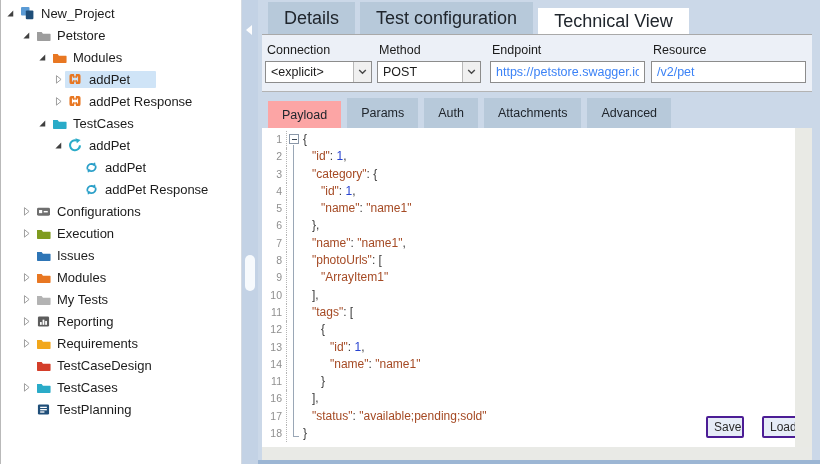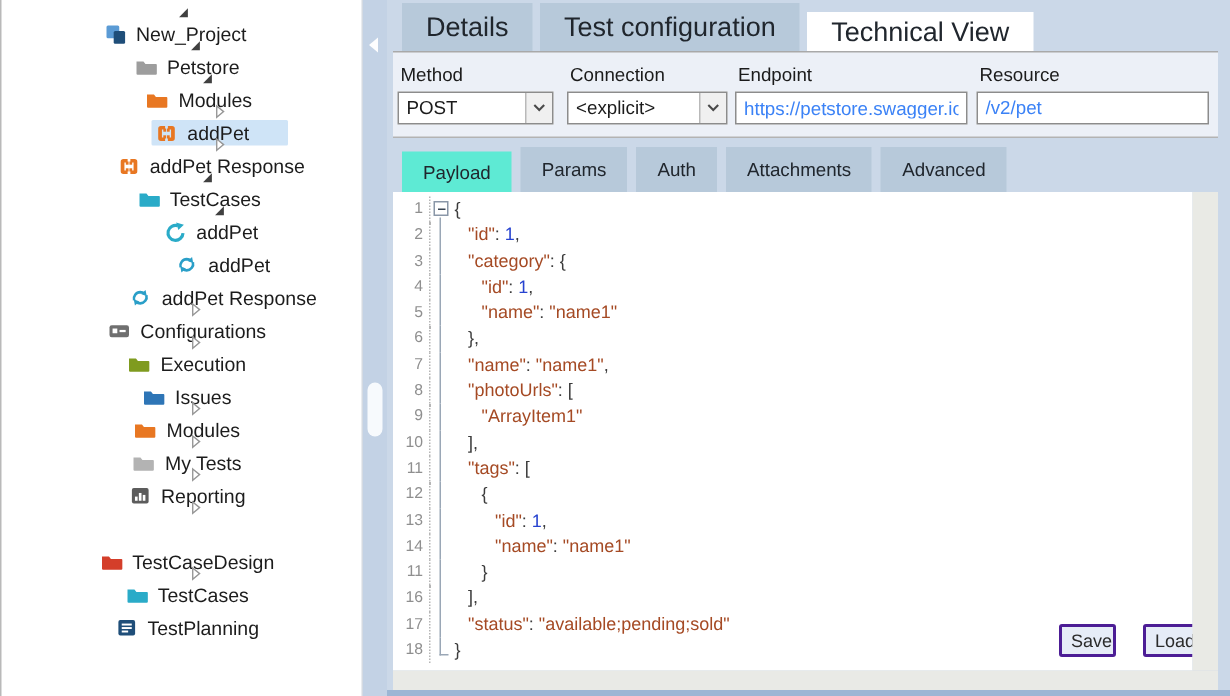--- a/index.html
+++ b/index.html
@@ -1,21 +1,21 @@
 <!DOCTYPE html>
 <html><head>
 <meta charset="utf-8">
 <style>
   html,body{margin:0;padding:0;}
   body{width:820px;height:464px;position:relative;overflow:hidden;background:#fff;
        font-family:"Liberation Sans","DejaVu Sans",sans-serif;-webkit-font-smoothing:antialiased;}
   
   #sidebar{position:absolute;left:0;top:0;width:242px;height:464px;background:#fff;
            border-left:1px solid #b9b9b9;border-right:1px solid #d4dae2;box-sizing:border-box;padding-top:2px;}
-  .trow{display:flex;align-items:center;height:22px;box-sizing:border-box;flex-direction:column;}
+  .trow{display:flex;align-items:center;height:22px;box-sizing:border-box;}
   .arr{flex:none;width:13px;height:12px;display:flex;align-items:center;justify-content:center;cursor:pointer;}
   .tin{display:flex;align-items:center;padding:1px 14px 1px 2px;border-radius:1px;}
   .trow.sel .tin{background:#cfe4f7;padding-right:26px;}
   .tic{flex:none;width:16px;height:14px;margin-right:6px;display:flex;align-items:center;justify-content:center;}
   .tlb{font-size:13px;color:#1c1c1c;white-space:nowrap;}
   
   #divider{position:absolute;left:242px;top:0;width:16px;height:464px;background:#c3d2e5;}
   #collapse-arrow{position:absolute;left:4px;top:25px;width:0;height:0;
       border-top:5px solid transparent;border-bottom:5px solid transparent;border-right:6px solid #fdfdfe;}
   #side-thumb{position:absolute;left:3px;top:255px;width:10px;height:36px;background:#f7fafd;border-radius:5px;}
@@ -29,21 +29,21 @@
       display:flex;padding-left:3px;z-index:2;}
   .ffield{display:flex;flex-direction:column;}
   .flabel{font-size:12.5px;color:#1b1b1b;margin:8px 0 4px 2px;}
   .combo{height:22px;box-sizing:border-box;border:1px solid #8c8c8c;background:#fff;display:flex;align-items:stretch;cursor:pointer;}
   .combo .cval{flex:1;font-size:12.5px;color:#1b1b1b;display:flex;align-items:center;padding:0 5px;white-space:nowrap;overflow:hidden;}
   .combo .cbtn{flex:none;width:17px;background:#f0f0f0;border-left:1px solid #b9b9b9;display:flex;align-items:center;justify-content:center;}
   .tinput{height:22px;box-sizing:border-box;border:1px solid #8c8c8c;background:#fff;font-size:12.5px;color:#3b82f6;
       padding:0 5px;font-family:"Liberation Sans",sans-serif;outline:none;}
   #sub-tabs{position:absolute;left:10px;top:98px;height:30px;display:flex;gap:6px;align-items:stretch;z-index:3;}
   .stab{background:#b7c9da;color:#20262d;font-size:12.5px;padding:0 14px;display:flex;align-items:center;cursor:pointer;}
-  .stab.active{background:#5eead4;margin-top:3px;}
+  .stab.active{background:#fca5a5;margin-top:3px;}
   
   #editor{position:absolute;left:4px;top:128px;width:533px;height:319px;background:#fff;overflow:hidden;}
   #code{padding-top:3px;}
   .crow{display:flex;height:17.3px;}
   .lnum{flex:none;width:20px;text-align:right;padding-right:4px;border-right:1px dotted #b5b5b5;
         color:#8f8f8f;font-size:10.5px;line-height:17.3px;}
   .fold{flex:none;width:13px;position:relative;}
   .fold.v::before{content:"";position:absolute;left:6px;top:0;bottom:0;border-left:1px solid #9aa7b6;}
   .fold.end::before{content:"";position:absolute;left:6px;top:0;height:11px;width:5px;
         border-left:1px solid #9aa7b6;border-bottom:1px solid #9aa7b6;}
@@ -307,20 +307,28 @@
         </span>
         <span class="tlb">Reporting</span>
       </span>
     </div>
     <div class="trow" style="padding-left: 19px;">
       <span class="arr">
         <svg viewBox="0 0 12 12" width="11" height="11">
           <polygon points="3.8,1.8 8.8,5.9 3.8,10" fill="#ffffff" stroke="#969696" stroke-width="1"></polygon>
         </svg>
       </span>
+      <span class="tin">
+        <span class="tic">
+          <svg viewBox="0 0 16 14" width="15" height="13">
+            <path d="M1,3.2 h5 l1.4,1.9 h7.6 a0.6,0.6 0 0 1 0.6,0.6 V12 a0.8,0.8 0 0 1 -0.8,0.8 H1.8 A0.8,0.8 0 0 1 1,12 Z" fill="#f2a71b"></path>
+          </svg>
+        </span>
+        <span class="tlb">Requirements</span>
+      </span>
     </div>
     <div class="trow" style="padding-left: 19px;">
       <span class="arr"></span>
       <span class="tin">
         <span class="tic">
           <svg viewBox="0 0 16 14" width="15" height="13">
             <path d="M1,3.2 h5 l1.4,1.9 h7.6 a0.6,0.6 0 0 1 0.6,0.6 V12 a0.8,0.8 0 0 1 -0.8,0.8 H1.8 A0.8,0.8 0 0 1 1,12 Z" fill="#d43e2a"></path>
           </svg>
         </span>
         <span class="tlb">TestCaseDesign</span>
@@ -362,35 +370,35 @@
   <div id="side-thumb"></div>
 </div>
 
 <div id="main">
   <div id="main-tabs">
       <div class="mtab">Details</div>
       <div class="mtab">Test configuration</div>
       <div class="mtab active">Technical View</div>
     </div>
   <div id="form-panel">
-      <div class="ffield" style="width: 104px; margin-right: 9px;">
-        <div class="flabel">Method</div>
+      <div class="ffield" style="width: 107px; margin-right: 5px;">
+        <div class="flabel">Connection</div>
         <div class="combo">
-          <span class="cval">POST</span>
+          <span class="cval">&lt;explicit&gt;</span>
           <span class="cbtn">
             <svg width="9" height="6" viewBox="0 0 9 6">
               <polyline points="1.2,1 4.5,4.3 7.8,1" fill="none" stroke="#4a4a4a" stroke-width="1.4"></polyline>
             </svg>
           </span>
         </div>
       </div>
-      <div class="ffield" style="width: 107px; margin-right: 5px;">
-        <div class="flabel">Connection</div>
+      <div class="ffield" style="width: 104px; margin-right: 9px;">
+        <div class="flabel">Method</div>
         <div class="combo">
-          <span class="cval">&lt;explicit&gt;</span>
+          <span class="cval">POST</span>
           <span class="cbtn">
             <svg width="9" height="6" viewBox="0 0 9 6">
               <polyline points="1.2,1 4.5,4.3 7.8,1" fill="none" stroke="#4a4a4a" stroke-width="1.4"></polyline>
             </svg>
           </span>
         </div>
       </div>
       <div class="ffield" style="width: 155px; margin-right: 6px;">
         <div class="flabel">Endpoint</div>
         <input class="tinput" type="text" value="https://petstore.swagger.io" style="">

